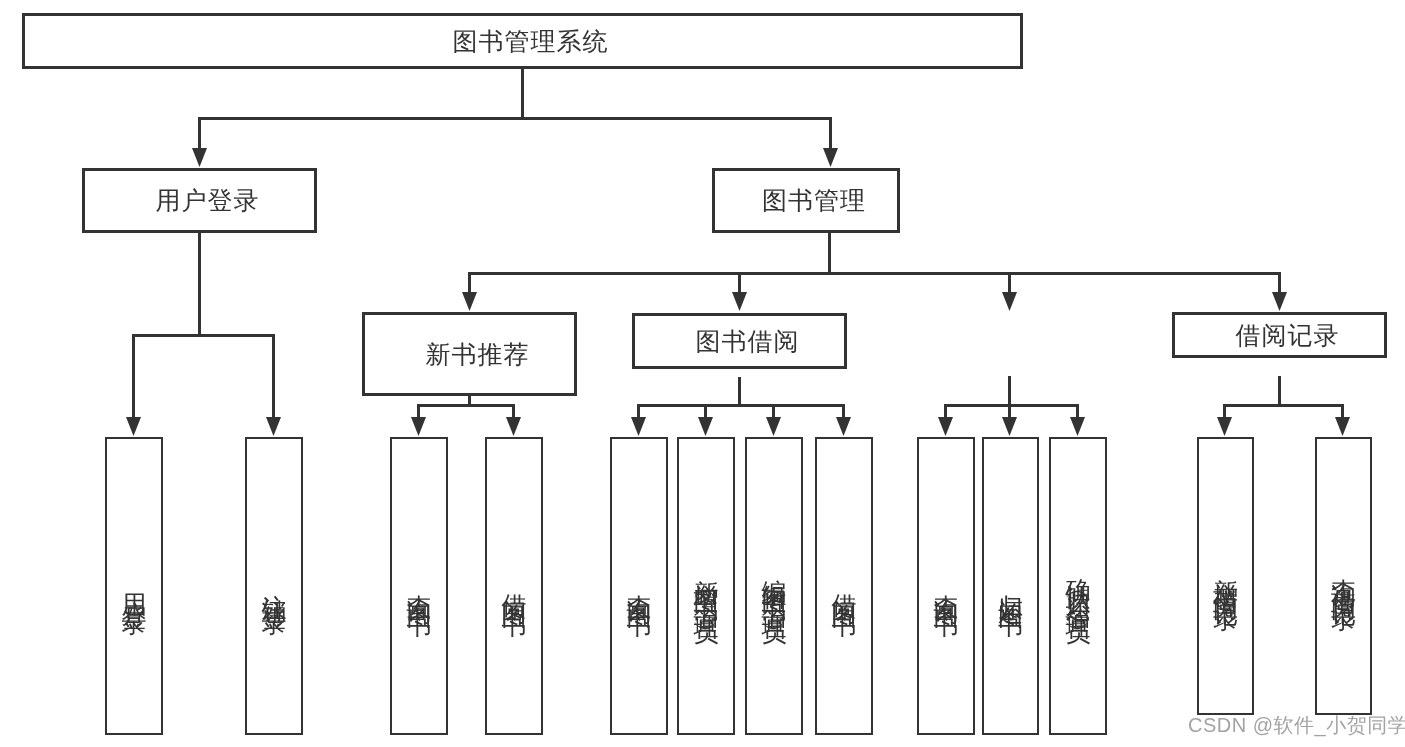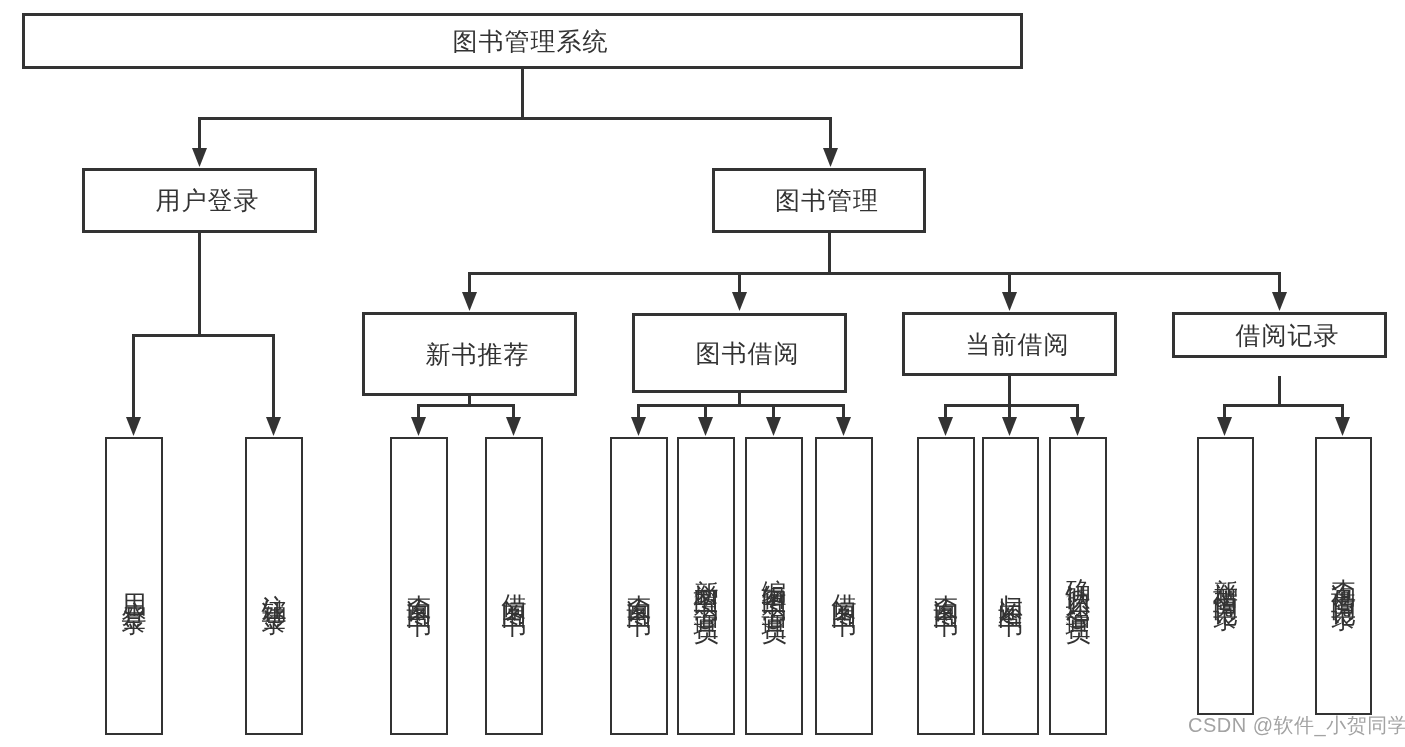--- a/index.html
+++ b/index.html
@@ -147,32 +147,29 @@
     </g>
   </svg>
 
   <div class="node node-h" style="left:22px; top:13px; width:1001px; height:56px;">
     <span>图书管理系统</span>
   </div>
 
   <div class="node node-h" style="left:82px; top:168px; width:235px; height:65px;">
     <span>用户登录</span>
   </div>
-  <div class="node node-h" style="left:712px; top:168px; width:214px; height:65px;">
+  <div class="node node-h" style="left:712px; top:168px; width:188px; height:65px;">
     <span>图书管理</span>
   </div>
 
   <div class="node node-h" style="left:362px; top:312px; width:215px; height:84px;">
     <span>新书推荐</span>
   </div>
-  <div class="node node-h" style="left:632px; top:313px; width:215px; height:80px;">
+  <div class="node node-h" style="left:632px; top:313px; width:215px; height:56px;">
     <span>图书借阅</span>
-  </div>
-  <div class="node node-h" style="left:902px; top:312px; width:215px; height:64px;">
-    <span>当前借阅</span>
   </div>
   <div class="node node-h" style="left:1172px; top:312px; width:215px; height:46px;">
     <span>借阅记录</span>
   </div>
 
   <div class="node node-v" style="left:105px; top:437px; width:58px; height:298px;">
     <span class="vtext">用户登录</span>
   </div>
   <div class="node node-v" style="left:245px; top:437px; width:58px; height:298px;">
     <span class="vtext">注销登录</span>

